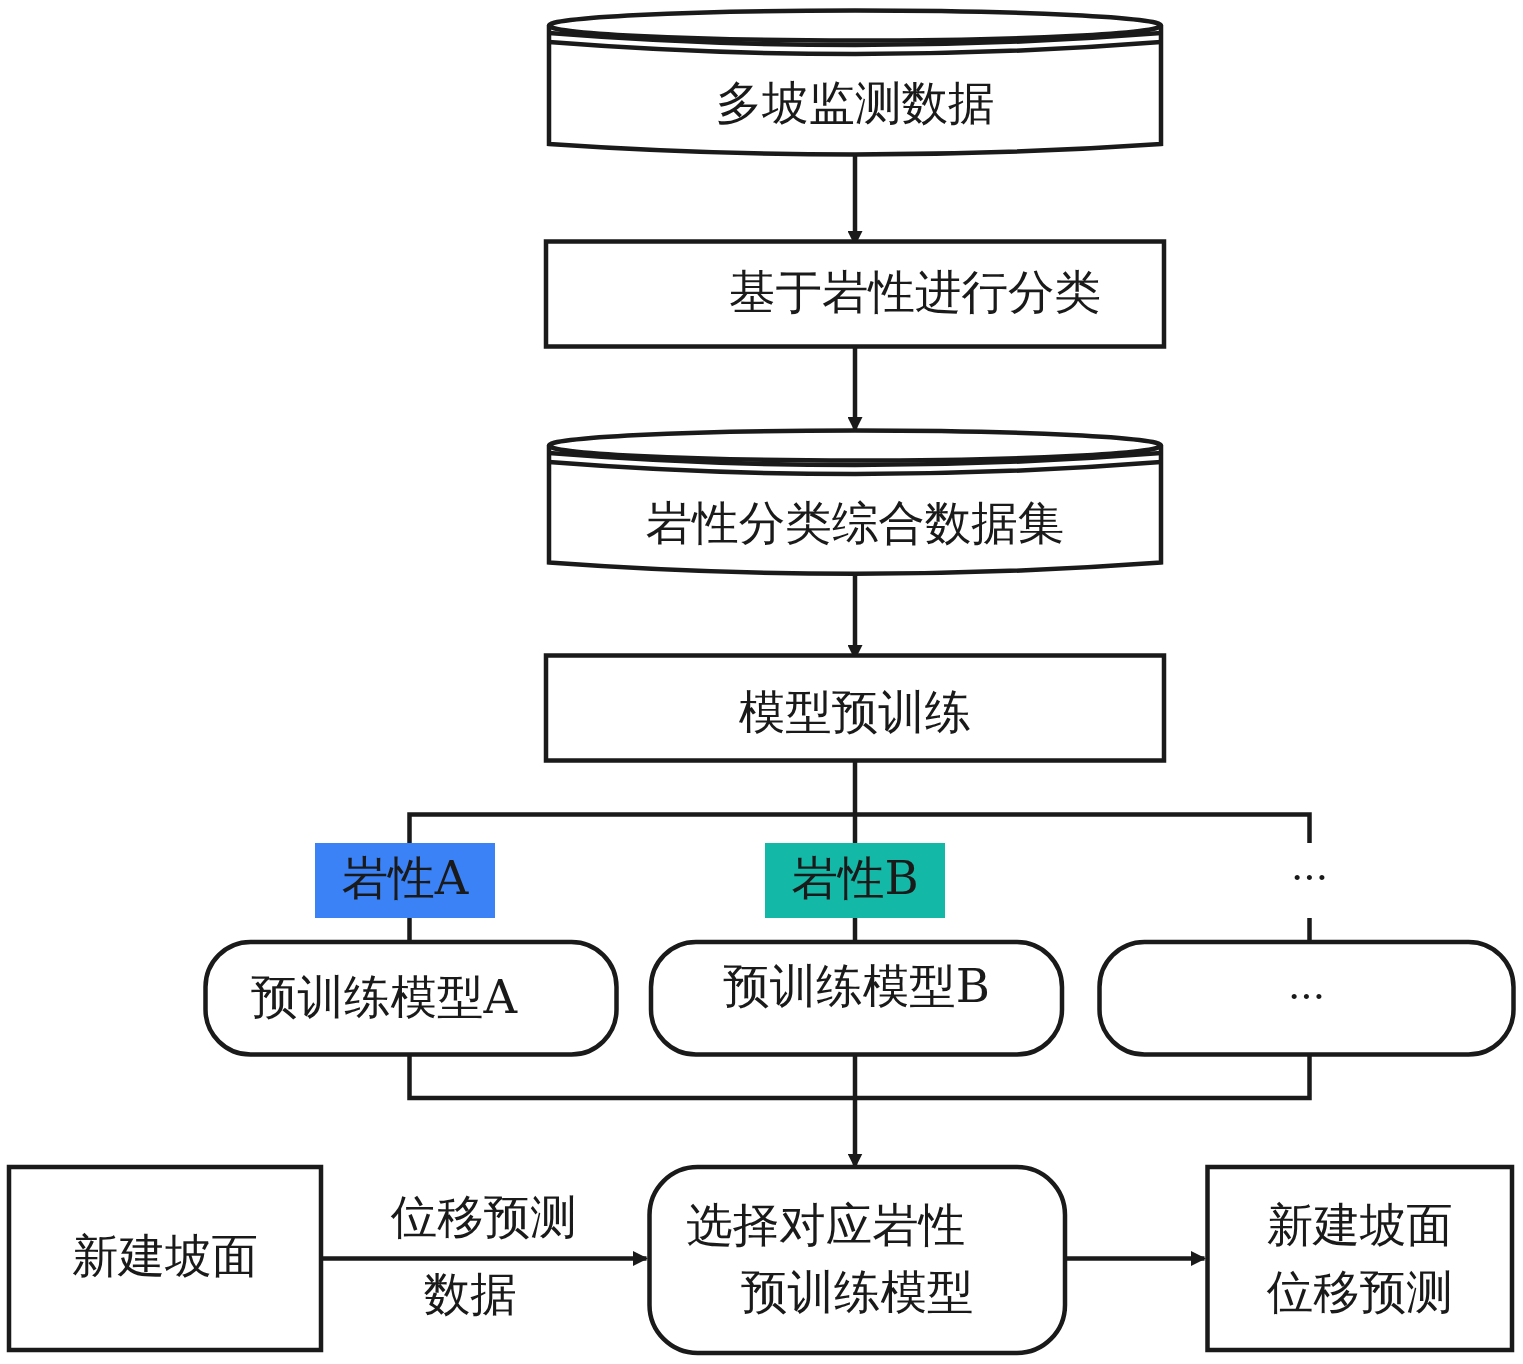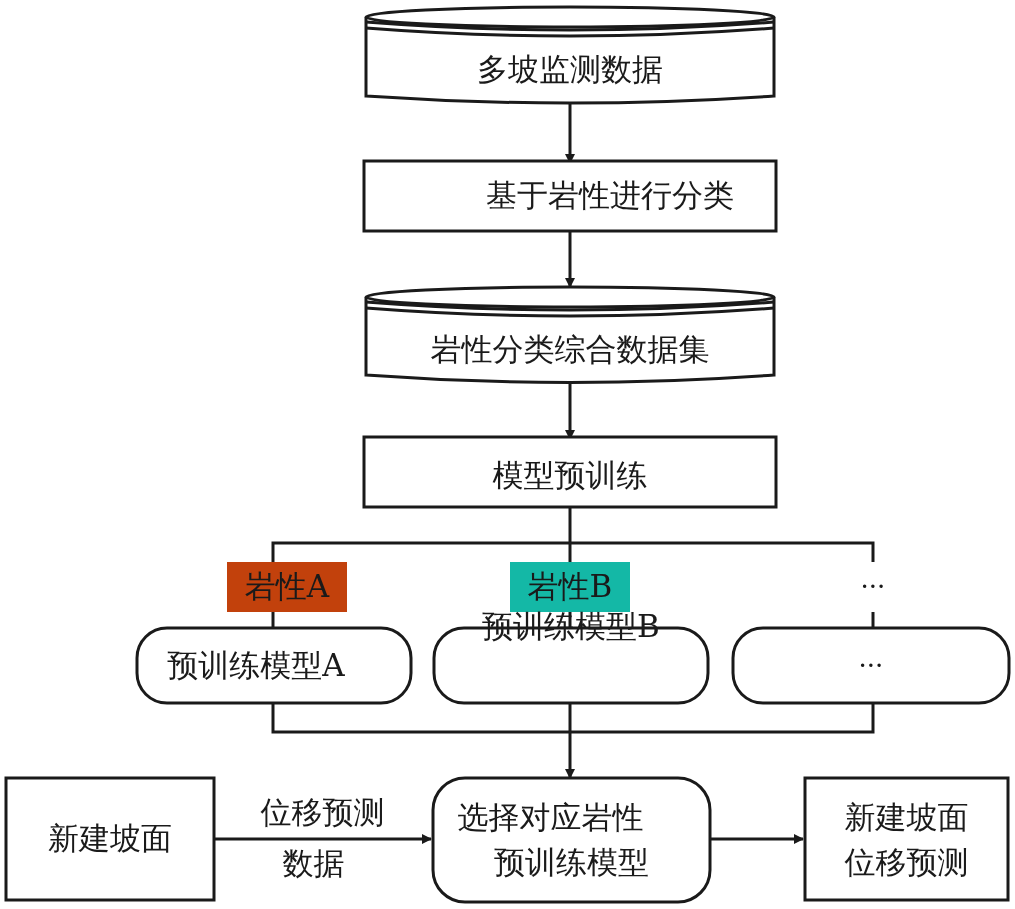--- a/index.html
+++ b/index.html
@@ -69,26 +69,26 @@
     <line x1="214" y1="839" x2="431" y2="839" marker-end="url(#arr)"></line>
     <line x1="710" y1="839" x2="803" y2="839" marker-end="url(#arr)"></line>
   </g>
 </svg>
 
 <div class="lbl" style="left:366px;top:42px;width:408px;height:56px;">多坡监测数据</div>
 <div class="lbl" style="left:364px;top:161px;width:412px;height:70px;margin-left:40px;">基于岩性进行分类</div>
 <div class="lbl" style="left:366px;top:322px;width:408px;height:56px;">岩性分类综合数据集</div>
 <div class="lbl" style="left:364px;top:437px;width:412px;height:78px;">模型预训练</div>
 
-<div class="lbl serif" style="left:227px;top:562px;width:120px;height:50px;background:#c2410c;">岩性A</div>
+<div class="lbl serif" style="left:210px;top:562px;width:120px;height:50px;background:#3b82f6;">岩性A</div>
 <div class="lbl serif" style="left:510px;top:562px;width:120px;height:50px;background:#14b8a6;">岩性B</div>
 <div class="lbl serif" style="left:833px;top:562px;width:80px;height:50px;background:#fff;font-size:26px;">···</div>
 
 <div class="lbl serif" style="left:137px;top:628px;width:238px;height:75px;">预训练模型A</div>
-<div class="lbl serif" style="left:434px;top:600px;width:274px;height:53px;">预训练模型B</div>
+<div class="lbl serif" style="left:434px;top:632px;width:274px;height:53px;">预训练模型B</div>
 <div class="lbl serif" style="left:733px;top:628px;width:276px;height:75px;font-size:26px;">···</div>
 
 <div class="lbl" style="left:6px;top:778px;width:208px;height:122px;">新建坡面</div>
 
 <div class="lbl" style="left:214px;top:790px;width:217px;height:45px;">位移预测</div>
 <div class="lbl" style="left:214px;top:843px;width:199px;height:45px;font-family:Liberation Mono, monospace;">数据</div>
 
 <div class="lbl" style="left:412px;top:795px;width:277px;height:45px;">选择对应岩性</div>
 <div class="lbl" style="left:433px;top:840px;width:277px;height:45px;">预训练模型</div>
 

